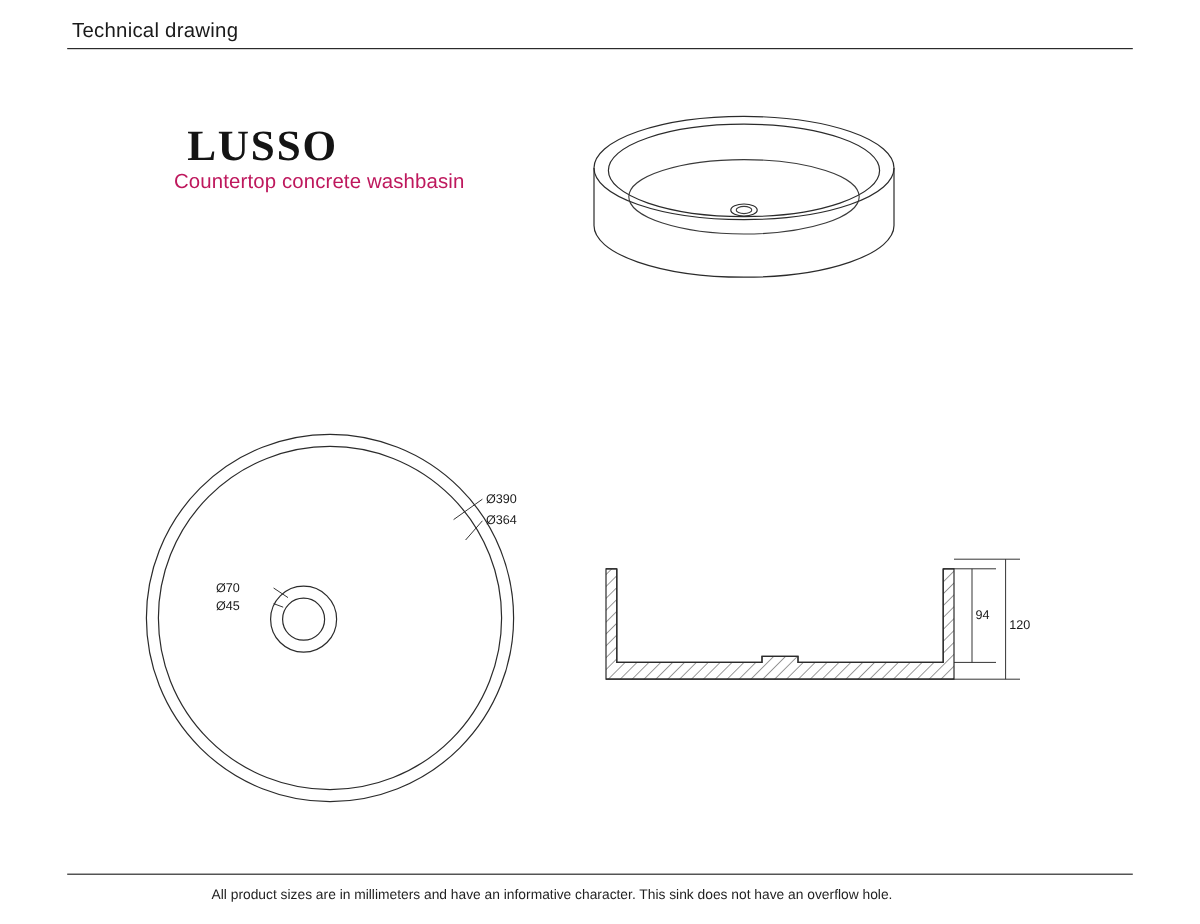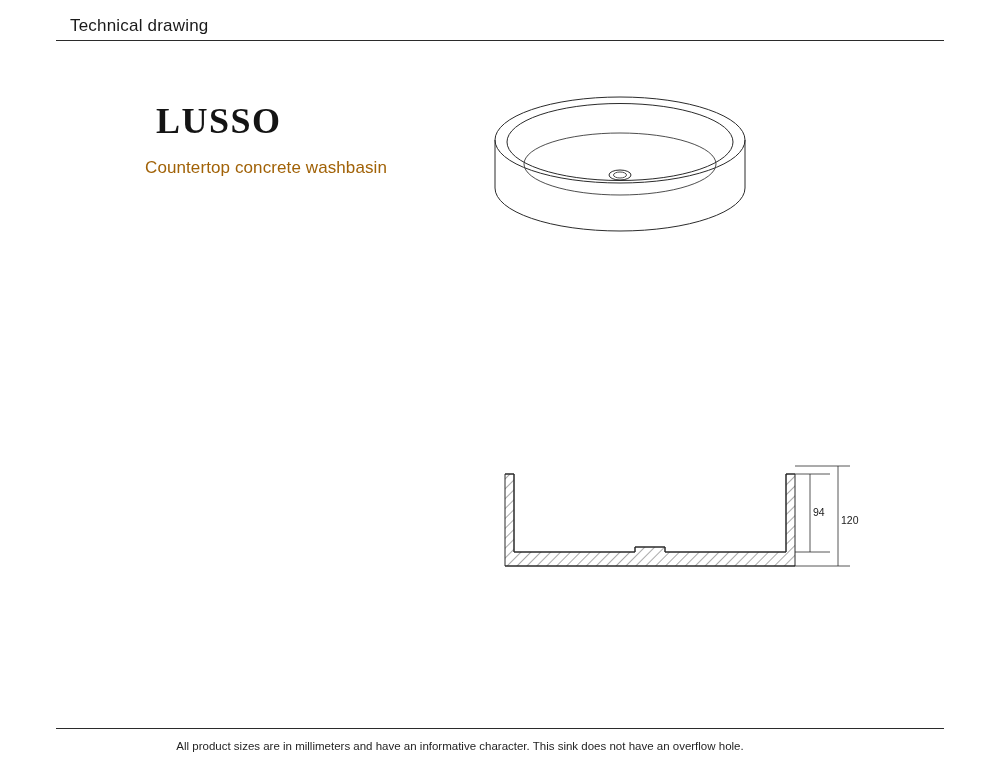--- a/index.html
+++ b/index.html
@@ -16,21 +16,21 @@
     overflow: hidden;
   }
   .page {
     position: absolute;
     inset: 0;
     background: #ffffff;
   }
   
   .header-title {
     position: absolute;
-    left: 70px;
+    left: 60px;
     top: 16px;
     font-size: 17px;
     letter-spacing: 0.2px;
     color: #1a1a1a;
     font-family: "Liberation Sans", sans-serif;
   }
   .header-rule {
     position: absolute;
     left: 56px;
     top: 40px;
@@ -46,24 +46,24 @@
     font-family: "Liberation Serif", serif;
     font-weight: bold;
     font-size: 36px;
     letter-spacing: 1.5px;
     color: #141414;
     margin-left: 12px;
   }
   .product-subtitle {
     position: absolute;
     left: 145px;
-    top: 158px;
+    top: 142px;
     font-size: 17px;
     letter-spacing: 0.1px;
-    color: #a16207;
+    color: #be185d;
   }
   
   .drawing {
     position: absolute;
   }
   #view-perspective { left: 480px; top: 80px; }
   #view-top        { left: 120px; top: 340px; }
   #view-section    { left: 470px; top: 444px; }
 
   svg { display: block; overflow: visible; }
@@ -115,20 +115,42 @@
 
       <ellipse class="ln-thin" cx="140" cy="84" rx="96" ry="31"></ellipse>
 
       <path class="ln" d="M15,60 L15,108 A125,43 0 0 0 265,108 L265,60"></path>
 
       <ellipse class="ln" cx="140" cy="95" rx="11" ry="5"></ellipse>
       <ellipse class="ln-thin" cx="140" cy="95" rx="6.5" ry="3"></ellipse>
     </svg>
   </div>
 
+  <div class="drawing" id="view-top">
+    <svg width="420" height="360" viewBox="0 0 420 360">
+
+      <circle class="ln" cx="155" cy="175" r="153"></circle>
+
+      <circle class="ln" cx="155" cy="175" r="143"></circle>
+
+      <circle class="ln" cx="133" cy="176" r="27.5"></circle>
+
+      <circle class="ln" cx="133" cy="176" r="17.5"></circle>
+
+      <path class="leader" d="M258,93 L282,76"></path>
+      <path class="leader" d="M268,110 L282,94"></path>
+      <text class="dimtext" x="285" y="79">Ø390</text>
+      <text class="dimtext" x="285" y="97">Ø364</text>
+
+      <path class="leader" d="M120,158 L108,150"></path>
+      <path class="leader" d="M116,166 L108,163"></path>
+      <text class="dimtext" x="60" y="153">Ø70</text>
+      <text class="dimtext" x="60" y="168">Ø45</text>
+    </svg>
+  </div>
 
   <div class="drawing" id="view-section">
     <svg width="420" height="180" viewBox="0 0 420 180">
       <defs>
         <pattern id="hatch" width="7" height="7" patternTransform="rotate(45)" patternUnits="userSpaceOnUse">
           <line x1="0" y1="0" x2="0" y2="7" stroke="#2b2b2b" stroke-width="0.8"></line>
         </pattern>
       </defs>
 
       <path class="hatchfill" d="M35,30

